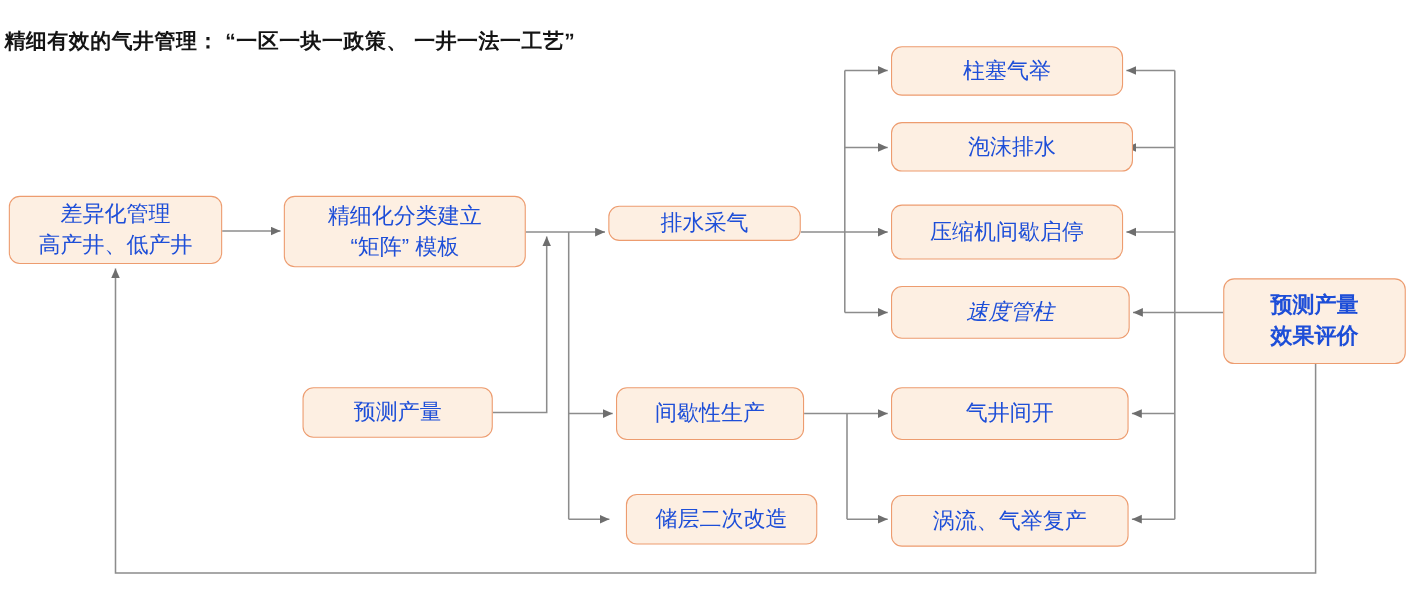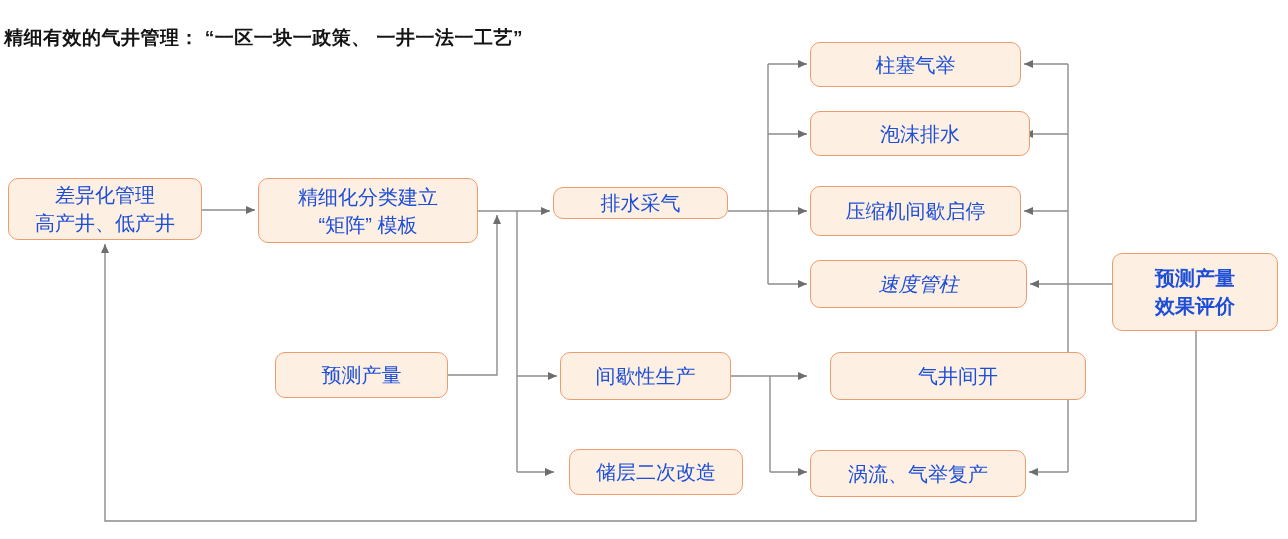--- a/index.html
+++ b/index.html
@@ -73,16 +73,16 @@
 <div class="node" style="left:258px; top:178px; width:220px; height:65px;">精细化分类建立
 “矩阵” 模板</div>
 <div class="node" style="left:275px; top:352px; width:173px; height:46px;">预测产量</div>
 <div class="node" style="left:553px; top:187px; width:175px; height:32px;">排水采气</div>
 <div class="node" style="left:560px; top:352px; width:171px; height:48px;">间歇性生产</div>
 <div class="node" style="left:569px; top:449px; width:174px; height:46px;">储层二次改造</div>
 <div class="node" style="left:810px; top:42px;  width:211px; height:45px;">柱塞气举</div>
 <div class="node" style="left:810px; top:111px; width:220px; height:45px;">泡沫排水</div>
 <div class="node" style="left:810px; top:186px; width:211px; height:50px;">压缩机间歇启停</div>
 <div class="node" style="left:810px; top:260px; width:217px; height:48px;font-style:italic;">速度管柱</div>
-<div class="node" style="left:830px; top:352px; width:256px; height:48px;">气井间开</div>
+<div class="node" style="left:810px; top:352px; width:216px; height:48px;">气井间开</div>
 <div class="node" style="left:810px; top:450px; width:216px; height:47px;">涡流、气举复产</div>
 <div class="node" style="left:1112px;top:253px; width:166px; height:78px;font-weight:bold;">预测产量
 效果评价</div>
 
 </body></html>

